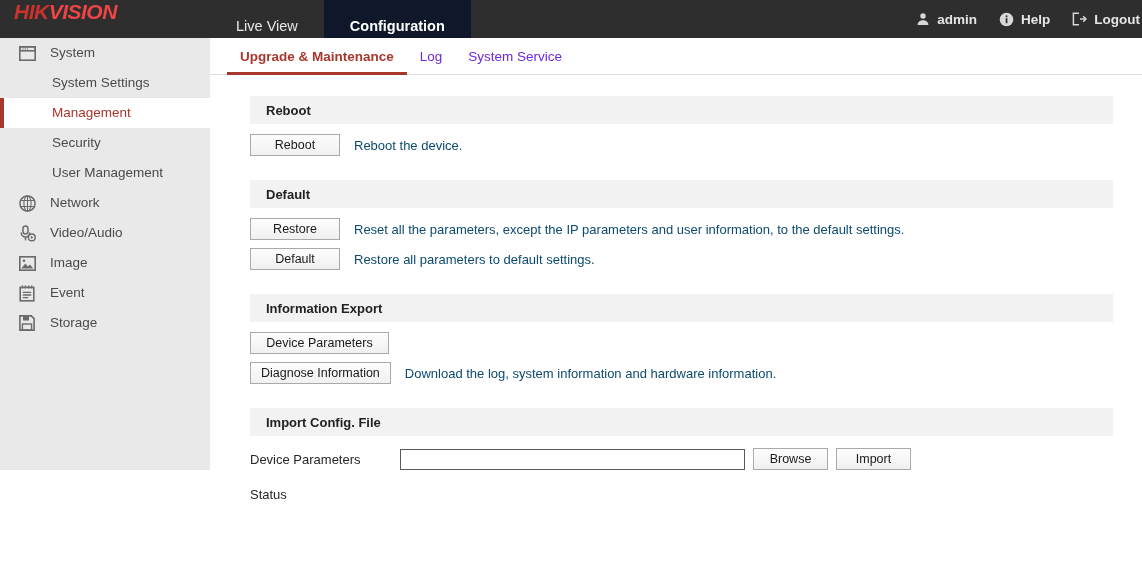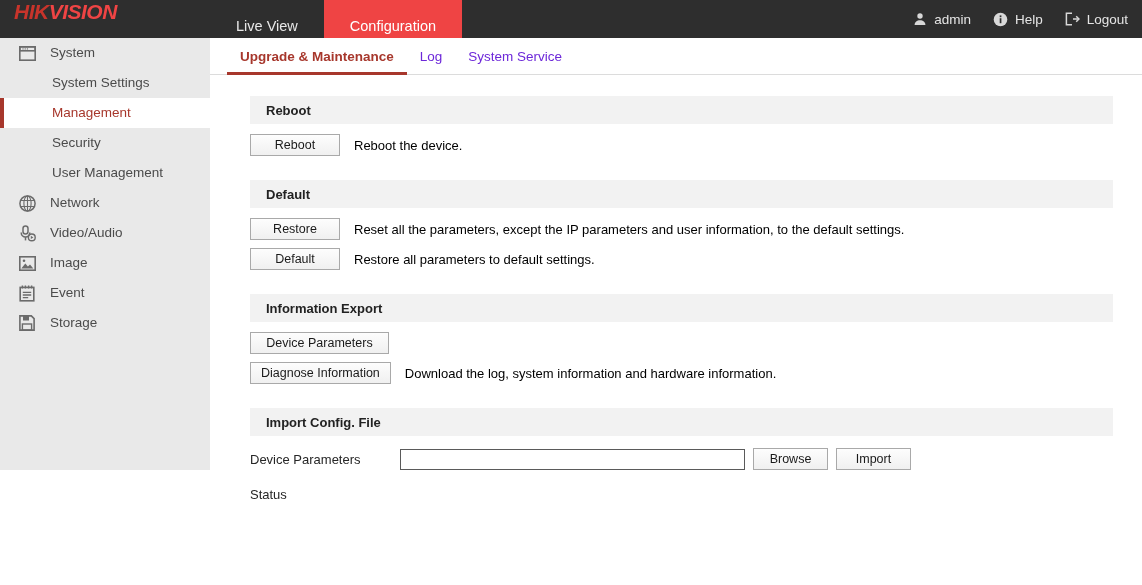--- a/index.html
+++ b/index.html
@@ -27,26 +27,26 @@
   .logo .hik { color: #c8342b; }
   .logo .vision { color: #ef4444; }
 
   .nav { display: flex; align-items: stretch; }
   .nav-item {
     height: 52px; padding: 0 26px;
     display: flex; align-items: center; justify-content: center;
     color: #e8e8e8; font-size: 14.5px; cursor: pointer;
   }
   .nav-item.active {
-    background: #ef4444; color: #ffffff; font-weight: normal;
+    background: #0f172a; color: #ffffff; font-weight: bold;
   }
 
   .header-right {
     margin-left: auto; display: flex; align-items: center;
-    padding-right: 14px; gap: 22px;
+    padding-right: 2px; gap: 22px; font-weight: bold;
   }
   .hr-item {
     display: flex; align-items: center; gap: 7px;
     color: #e5e5e5; font-size: 13.5px; cursor: pointer;
   }
   .hr-item svg { display: block; }
 
   
   .sidebar {
     position: absolute; top: 38px; left: 0;
@@ -114,21 +114,21 @@
     background: linear-gradient(to bottom, #fdfdfd 0%, #f0f0f0 100%);
     border: 1px solid #a9a9a9;
     font-size: 12.5px; color: #1a1a1a;
     font-family: "Liberation Sans", sans-serif;
     cursor: pointer; padding: 0 10px;
     display: flex; align-items: center; justify-content: center;
   }
   .btn.wide { min-width: 139px; }
   .btn.narrow { min-width: 75px; }
   .row-desc {
-    font-size: 13px; color: #000000;
+    font-size: 13px; color: #0c4a6e;
     margin-left: 14px; white-space: nowrap;
   }
 
   .field-row {
     display: flex; align-items: center; margin-top: 12px;
   }
   .field-label {
     width: 150px; font-size: 13px; color: #262626;
   }
   .text-input {

